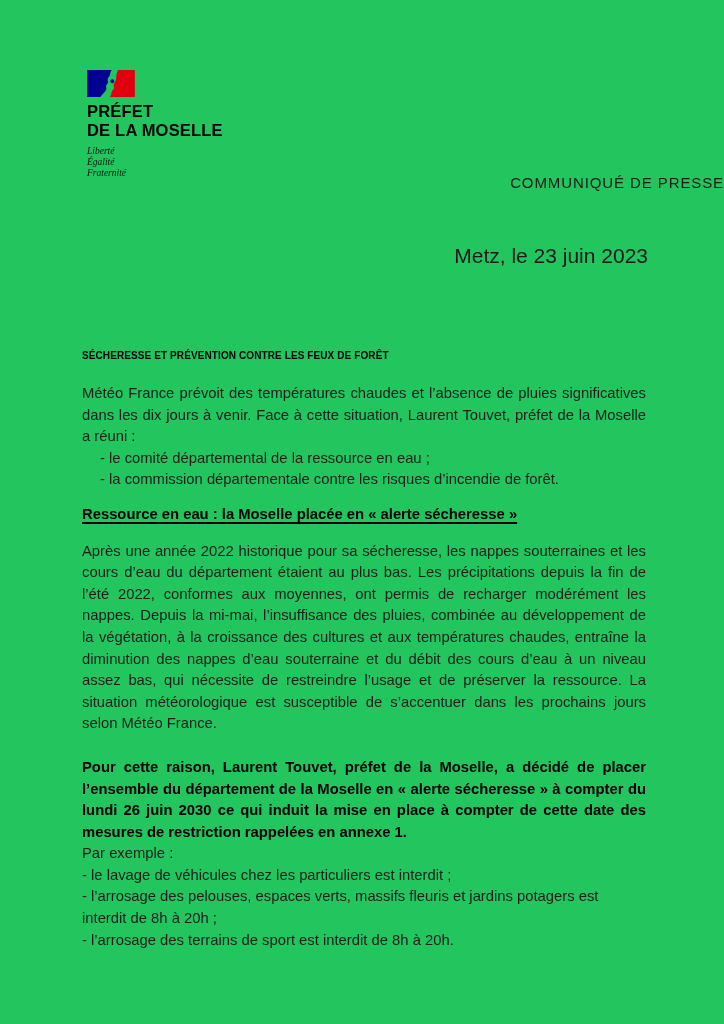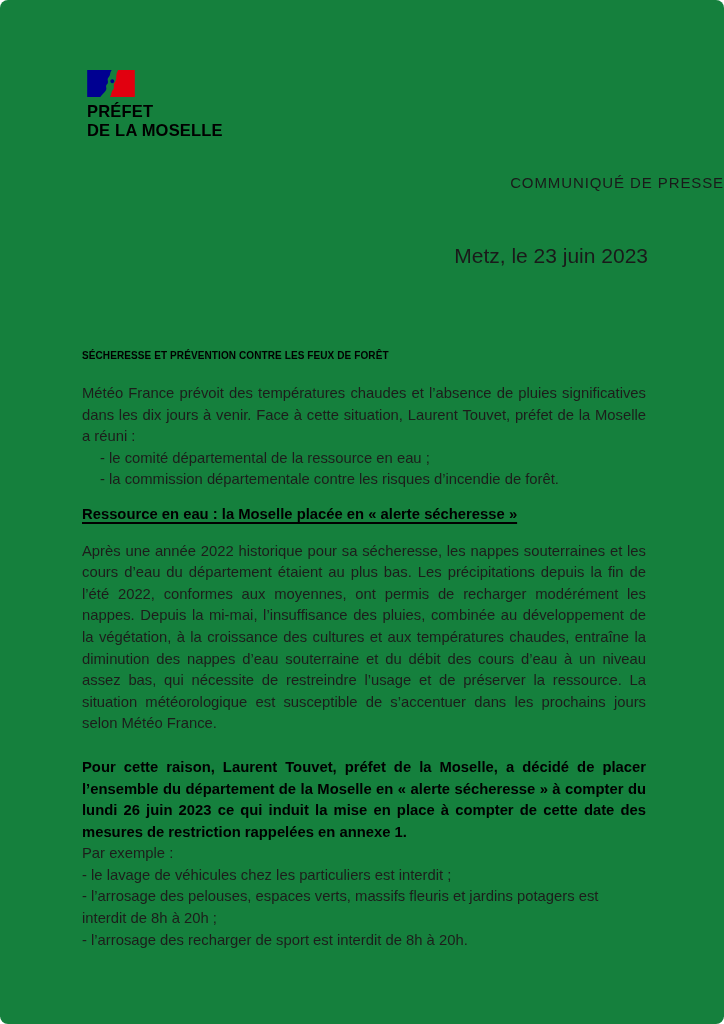--- a/index.html
+++ b/index.html
@@ -1,25 +1,24 @@
 <!DOCTYPE html>
 <html lang="fr"><head>
 <meta charset="utf-8">
 <style>
   * { margin: 0; padding: 0; box-sizing: border-box; }
   html, body { background: #ffffff; }
   .page {
     position: relative;
     width: 724px;
     height: 1024px;
-    background: #15803d;
+    background: #22c55e;
     font-family: "Liberation Sans", sans-serif;
     color: #1d1d1b;
     overflow: hidden;
-    border-radius: 8px;
   }
 
   
   .logo { position: absolute; top: 70px; left: 87px; }
   .flag { display: block; width: 48px; height: 27px; margin-bottom: 5px; }
   .gov-name {
     font-weight: bold;
     color: #000;
     font-size: 16.5px;
     line-height: 19px;
@@ -100,42 +99,47 @@
   <div class="logo">
     <svg class="flag" viewBox="0 0 60 34" aria-hidden="true">
       <path d="M0,0 H31 C28,3.5 30,6 27,9 C24,12 28,14.5 25,18 C22,21 26,23 23,26.5 C21,29 19,31 16.5,34 H0 Z" fill="#000091"></path>
       <path d="M29.5,12.5 c2.2,-2 5,-0.4 4.6,2 c-0.4,2.4 -3.6,2.8 -4.6,0.8 c-0.6,-1.3 0,-2.8 0,-2.8 z" fill="#000091"></path>
       <path d="M39,0 H60 V34 H28.5 C31.5,31 29.5,28.5 32.5,25 C35.5,21.5 31.5,19 35,15 C38,11.5 35,7 39,0 Z" fill="#E1000F"></path>
     </svg>
     <div class="gov-name">
       <div>PRÉFET</div>
       <div>DE LA MOSELLE</div>
     </div>
+    <div class="motto">
+      <div>Liberté</div>
+      <div>Égalité</div>
+      <div>Fraternité</div>
+    </div>
   </div>
 
   <div class="doc-type">COMMUNIQUÉ DE PRESSE</div>
 
   <div class="dateline">Metz, le 23 juin 2023</div>
 
   <main class="content">
     <h1>SÉCHERESSE ET PRÉVENTION CONTRE LES FEUX DE FORÊT</h1>
 
     <p class="justified">Météo France prévoit des températures chaudes et l’absence de pluies significatives dans les dix jours à venir. Face à cette situation, Laurent Touvet, préfet de la Moselle a réuni :</p>
     <div class="bullets">
       <div>- le comité départemental de la ressource en eau ;</div>
       <div>- la commission départementale contre les risques d’incendie de forêt.</div>
     </div>
 
     <h2 class="subheading">Ressource en eau : la Moselle placée en « alerte sécheresse »</h2>
 
     <p class="justified">Après une année 2022 historique pour sa sécheresse, les nappes souterraines et les cours d’eau du département étaient au plus bas. Les précipitations depuis la fin de l’été 2022, conformes aux moyennes, ont permis de recharger modérément les nappes. Depuis la mi-mai, l’insuffisance des pluies, combinée au développement de la végétation, à la croissance des cultures et aux températures chaudes, entraîne la diminution des nappes d’eau souterraine et du débit des cours d’eau à un niveau assez bas, qui nécessite de restreindre l’usage et de préserver la ressource. La situation météorologique est susceptible de s’accentuer dans les prochains jours selon Météo France.</p>
 
-    <p class="bold-para">Pour cette raison, Laurent Touvet, préfet de la Moselle, a décidé de placer l’ensemble du département de la Moselle en « alerte sécheresse » à compter du lundi 26 juin 2023 ce qui induit la mise en place à compter de cette date des mesures de restriction rappelées en annexe 1.</p>
+    <p class="bold-para">Pour cette raison, Laurent Touvet, préfet de la Moselle, a décidé de placer l’ensemble du département de la Moselle en « alerte sécheresse » à compter du lundi 26 juin 2030 ce qui induit la mise en place à compter de cette date des mesures de restriction rappelées en annexe 1.</p>
 
     <p class="examples-intro">Par exemple :</p>
     <div class="examples">
       <div>- le lavage de véhicules chez les particuliers est interdit ;</div>
       <div>- l’arrosage des pelouses, espaces verts, massifs fleuris et jardins potagers est interdit de 8h à 20h ;</div>
-      <div>- l’arrosage des recharger de sport est interdit de 8h à 20h.</div>
+      <div>- l’arrosage des terrains de sport est interdit de 8h à 20h.</div>
     </div>
   </main>
 
 </div>
 
 </body></html>

